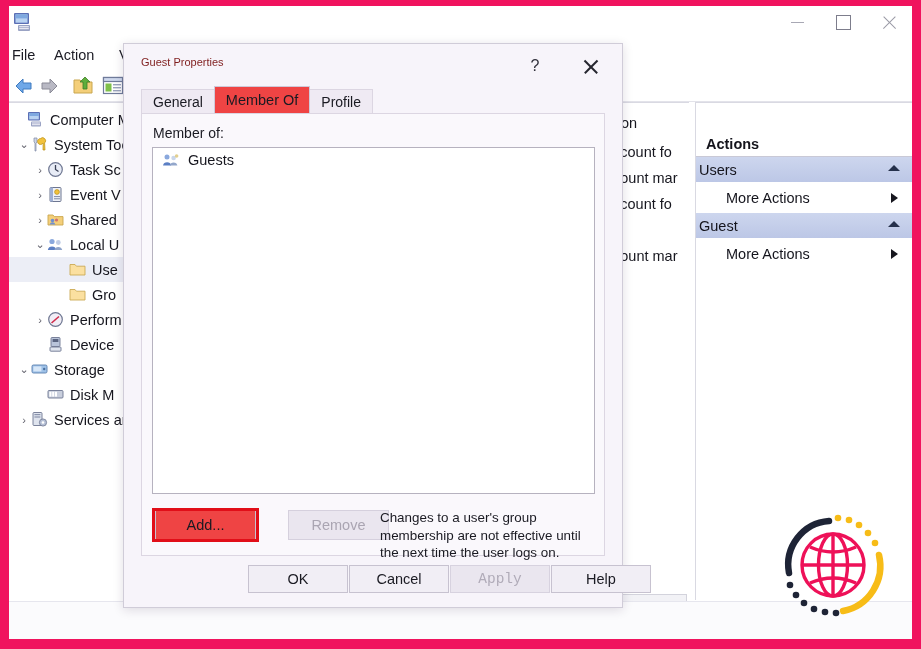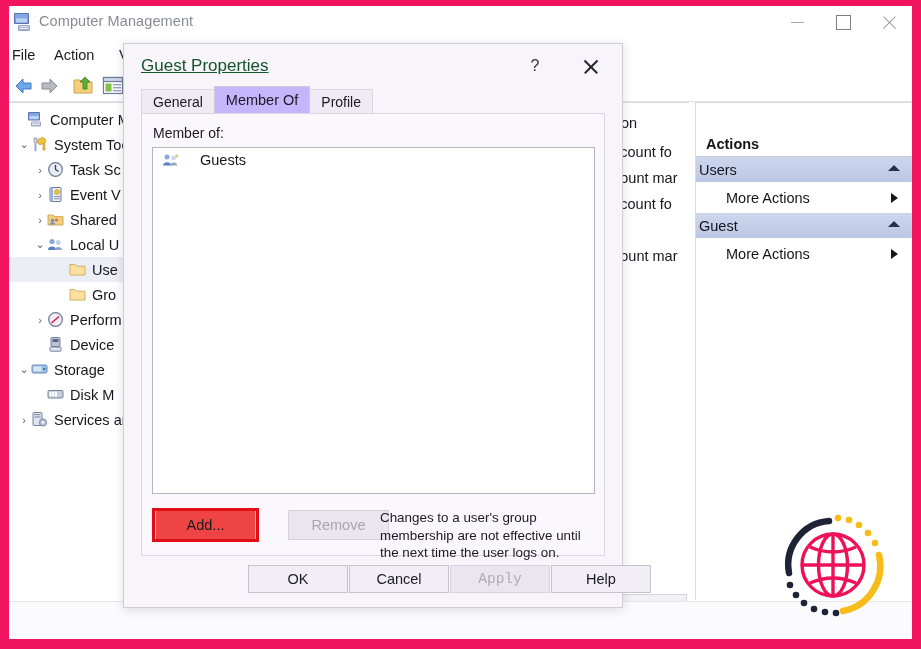--- a/index.html
+++ b/index.html
@@ -59,37 +59,37 @@
   .act-group .caret{position:absolute;right:12px;top:8px;width:0;height:0;border-left:6px solid transparent;border-right:6px solid transparent;border-bottom:6px solid #25304b;}
   .act-item{height:30px;display:flex;align-items:center;padding-left:30px;font-size:14.5px;color:#14141c;position:relative;background:#fff;}
   .act-item .caret{position:absolute;right:14px;top:10px;width:0;height:0;border-top:5px solid transparent;border-bottom:5px solid transparent;border-left:7px solid #16161e;}
 
   .statusbar{position:absolute;left:0;top:595px;width:903px;height:38px;background:#fbfbfd;border-top:1px solid #e6e6ee;}
 
   
   .dialog{position:absolute;left:123px;top:43px;width:498px;height:563px;background:#f7f4fa;
     border:1px solid #d0ccd8;box-shadow:0 2px 10px rgba(40,20,60,.14);z-index:30;}
   .dlg-titlebar{position:relative;height:43px;background:#f7f4fa;}
-  .dlg-title{position:absolute;left:17px;top:12px;font-size:17px;color:#14532d;text-decoration:underline;}
+  .dlg-title{position:absolute;left:17px;top:12px;font-size:11px;color:#7f1d1d;}
   .dlg-help{position:absolute;right:72px;top:8px;width:30px;height:28px;display:flex;align-items:center;justify-content:center;font-size:16px;color:#31313c;}
   .dlg-close{position:absolute;right:15px;top:8px;width:34px;height:28px;display:flex;align-items:center;justify-content:center;}
   .dlg-close .xs{position:relative;width:17px;height:17px;}
   .dlg-close .xs:before,.dlg-close .xs:after{content:"";position:absolute;left:0;top:8px;width:18px;height:1.5px;background:#25252e;}
   .dlg-close .xs:before{transform:rotate(45deg);}
   .dlg-close .xs:after{transform:rotate(-45deg);}
 
   .tabstrip{position:absolute;left:17px;top:43px;height:26px;display:flex;align-items:flex-end;z-index:2;}
   .tab{height:23px;padding:0 11px;display:flex;align-items:center;font-size:14px;color:#1a1a22;
     background:#efeaf3;border:1px solid #dcd6e2;border-bottom:none;margin-right:-1px;}
-  .tab.active{height:26px;background:#c4b5fd;border-color:#cfc9d8;position:relative;z-index:3;font-size:14.5px;}
+  .tab.active{height:26px;background:#ef4444;border-color:#cfc9d8;position:relative;z-index:3;font-size:14.5px;}
 
   .tabbody{position:absolute;left:17px;top:69px;width:464px;height:443px;background:#faf8fc;border:1px solid #dcd6e2;box-sizing:border-box;padding-left:43px;}
   .lbl-memberof{position:absolute;left:11px;top:11px;font-size:14px;color:#1a1a22;}
   .memberlist{position:absolute;left:10px;top:33px;width:443px;height:347px;background:#ffffff;border:1px solid #b6b2bf;box-sizing:border-box;}
-  .mrow{display:flex;align-items:center;height:24px;padding-left:9px;font-size:14.5px;color:#16161e;gap:12px;}
+  .mrow{display:flex;align-items:center;height:24px;padding-left:9px;font-size:14.5px;color:#16161e;}
   .mrow .gi{width:18px;height:16px;flex:0 0 18px;margin-right:8px;position:relative;}
 
   .btnrow{position:absolute;left:10px;top:394px;width:444px;height:38px;}
   .btn{height:30px;background:#ef4444;border:1px solid #c7c2d0;display:flex;align-items:center;justify-content:center;font-size:14.5px;color:#1a1a22;box-sizing:border-box;}
   .btn.disabled{color:#aaa5b2;background:#eae6ef;border-color:#d5d0dd;}
   .hl-add{position:absolute;left:0;top:0;width:107px;height:34px;border:3px solid #e10e18;box-sizing:border-box;z-index:4;}
   .note{position:absolute;left:228px;top:1px;width:216px;font-size:13.4px;line-height:17.5px;color:#1a1a22;}
 
   .dlg-footer{position:absolute;left:11px;top:517px;width:498px;height:46px;}
   .fbtn{position:absolute;top:4px;width:100px;height:28px;background:#f1eef5;border:1px solid #c7c2d0;
@@ -110,21 +110,20 @@
       <div class="title-icon">
         <svg width="22" height="20" viewBox="0 0 22 20">
           <rect x="2" y="1" width="15" height="11" rx="1" fill="#5b6fb5"></rect>
           <rect x="3.5" y="2.4" width="12" height="8.3" fill="#b9d3f2"></rect>
           <rect x="3.5" y="2.4" width="12" height="4" fill="#7fa9e0"></rect>
           <rect x="6" y="13" width="12" height="6" rx="1" fill="#9aa3c4"></rect>
           <rect x="7.2" y="14.2" width="9.6" height="1.1" fill="#f0f0f7"></rect>
           <rect x="7.2" y="16.1" width="9.6" height="1.1" fill="#f0f0f7"></rect>
         </svg>
       </div>
-      <div class="title-text">Computer Management</div>
 
       <div class="wbtn" style="right:92px;">
         <div class="ln"></div>
       </div>
       <div class="wbtn" style="right:46px;">
         <div class="sq"></div>
       </div>
       <div class="wbtn" style="right:0px;">
         <div class="xs"></div>
       </div>

